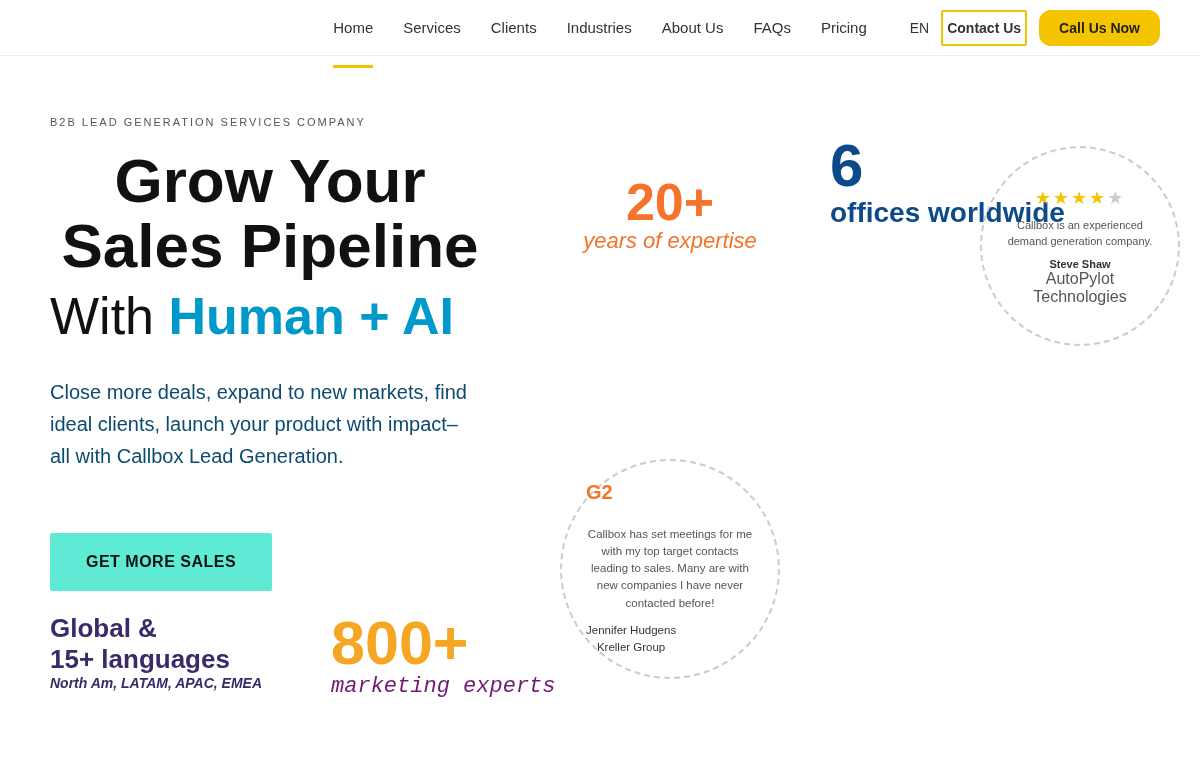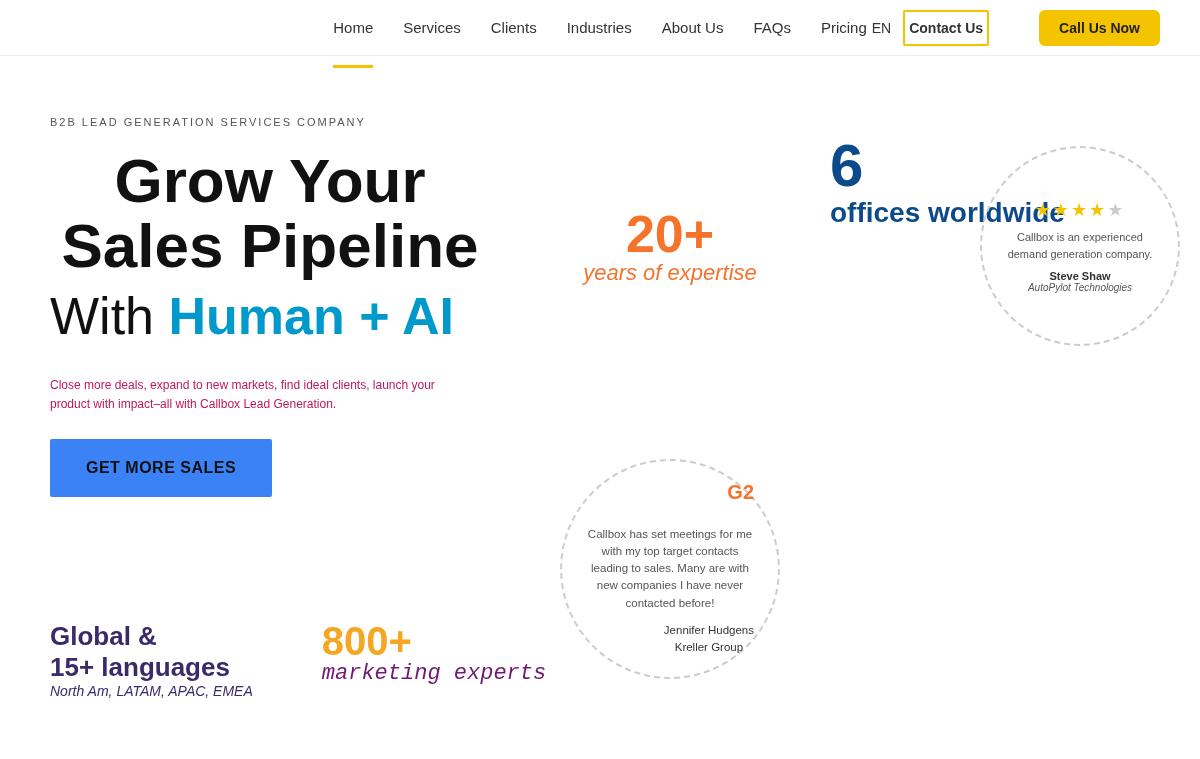--- a/index.html
+++ b/index.html
@@ -61,22 +61,21 @@
       border-radius: 2px;
     }
     .btn-callus {
       background: #f5c400;
       color: #222;
       border: 2px solid #f5c400;
       padding: 8px 18px;
       font-size: 14px;
       font-weight: bold;
       cursor: pointer;
-      border-radius: 6px;
-      margin-left: 38px;
+      border-radius: 12px;
     }
 
     
     .hero {
       display: flex;
       padding: 60px 50px 40px 50px;
       position: relative;
       min-height: 683px;
     }
 
@@ -104,24 +103,24 @@
       font-size: 52px;
       font-weight: 400;
       color: #111;
       margin-bottom: 30px;
     }
     .headline-sub .highlight {
       color: #0099cc;
       font-weight: 700;
     }
     .description {
-      font-size: 12px;
-      color: #be185d;
+      font-size: 20px;
+      color: #0c4a6e;
       line-height: 1.6;
-      margin-bottom: 24px;
+      margin-bottom: 61px;
       max-width: 420px;
     }
     .btn-cta {
       background: #f5c400;
       color: #111;
       border: none;
       padding: 20px 36px;
       font-size: 16px;
       font-weight: 900;
       cursor: pointer;
@@ -157,21 +156,21 @@
     }
 
     
     .g2-circle {
       width: 220px;
       height: 220px;
       border-radius: 50%;
       border: 2px dashed #ccc;
       display: flex;
       flex-direction: column;
-      align-items: flex-end;
+      align-items: flex-start;
       justify-content: center;
       text-align: center;
       padding: 24px;
       position: absolute;
       bottom: 20px;
       left: 30px;
     }
     .g2-logo {
       font-size: 36px;
       font-weight: 900;
@@ -249,23 +248,22 @@
       color: #555;
       line-height: 1.5;
       margin-bottom: 8px;
     }
     .testimonial-author {
       font-size: 11px;
       color: #333;
       font-weight: bold;
     }
     .testimonial-company {
-      font-size: 10px;
+      font-size: 16px;
       color: #555;
-      font-style: italic;
     }
 
     
     .bottom-stats {
       display: flex;
       gap: 69px;
       position: absolute;
       bottom: 40px;
       left: 50px;
     }
@@ -282,21 +280,21 @@
     .stat-global .label-sub {
       font-size: 14px;
       color: #3a2a6a;
       font-style: italic;
     }
     .stat-experts {
       display: flex;
       flex-direction: column;
     }
     .stat-experts .number {
-      font-size: 40px;
+      font-size: 61px;
       font-weight: 900;
       color: #f5a623;
       line-height: 1;
     }
     .stat-experts .label {
       font-size: 22px;
       color: #f5a623;
       font-style: italic;
     }
   </style>
@@ -325,26 +323,26 @@
   <div class="hero-left">
     <p class="tagline">B2B LEAD GENERATION SERVICES COMPANY</p>
     <div class="headline">
       <span>Grow Your</span><br>
       <span>Sales Pipeline</span>
     </div>
     <div class="headline-sub">
       <span>With </span><span class="highlight" style="color: rgb(0, 153, 204);">Human + AI</span>
     </div>
     <p class="description">Close more deals, expand to new markets, find ideal clients, launch your product with impact–all with Callbox Lead Generation.</p>
-    <button class="btn-cta" style="background: #3b82f6;">GET MORE SALES</button>
+    <button class="btn-cta" style="background: #5eead4;">GET MORE SALES</button>
   </div>
 
   <div class="hero-center">
     <div class="stat-years">
-      <div class="number" style="color: rgb(245, 115, 42); margin-top: 32px;">20+</div>
+      <div class="number" style="color: rgb(245, 115, 42);">20+</div>
       <div class="label" style="color: rgb(245, 115, 42);">years of expertise</div>
     </div>
     <div class="g2-circle">
       <div class="g2-logo" style="color: rgb(245, 115, 42);">
         <span>G</span><span style="font-size:20px;vertical-align:super;">2</span>
       </div>
       <div class="g2-text">Callbox has set meetings for me with my top target contacts leading to sales. Many are with new companies I have never contacted before!</div>
       <div class="g2-author">
         <div>Jennifer Hudgens</div>
         <div>Kreller Group</div>
@@ -365,21 +363,21 @@
     </div>
     <div class="testimonial-text">Callbox is an experienced demand generation company.</div>
     <div class="testimonial-author">Steve Shaw</div>
     <div class="testimonial-company">AutoPylot Technologies</div>
   </div>
 
   <div class="bottom-stats">
     <div class="stat-global">
       <div class="label-big" style="color: rgb(58, 42, 106);">Global &amp;</div>
       <div class="label-big" style="color: rgb(58, 42, 106);">15+ languages</div>
-      <div class="label-sub" style="color: rgb(58, 42, 106);">North Am, LATAM, APAC, EMEA</div>
+      <div class="label-sub" style="color: rgb(58, 42, 106); font-weight: bold;">North Am, LATAM, APAC, EMEA</div>
     </div>
     <div class="stat-experts">
       <div class="number" style="color: rgb(245, 166, 35);">800+</div>
       <div class="label" style="color: #701a75; font-family: Liberation Mono, monospace;">marketing experts</div>
     </div>
   </div>
 
 </div>
 
 </body></html>

